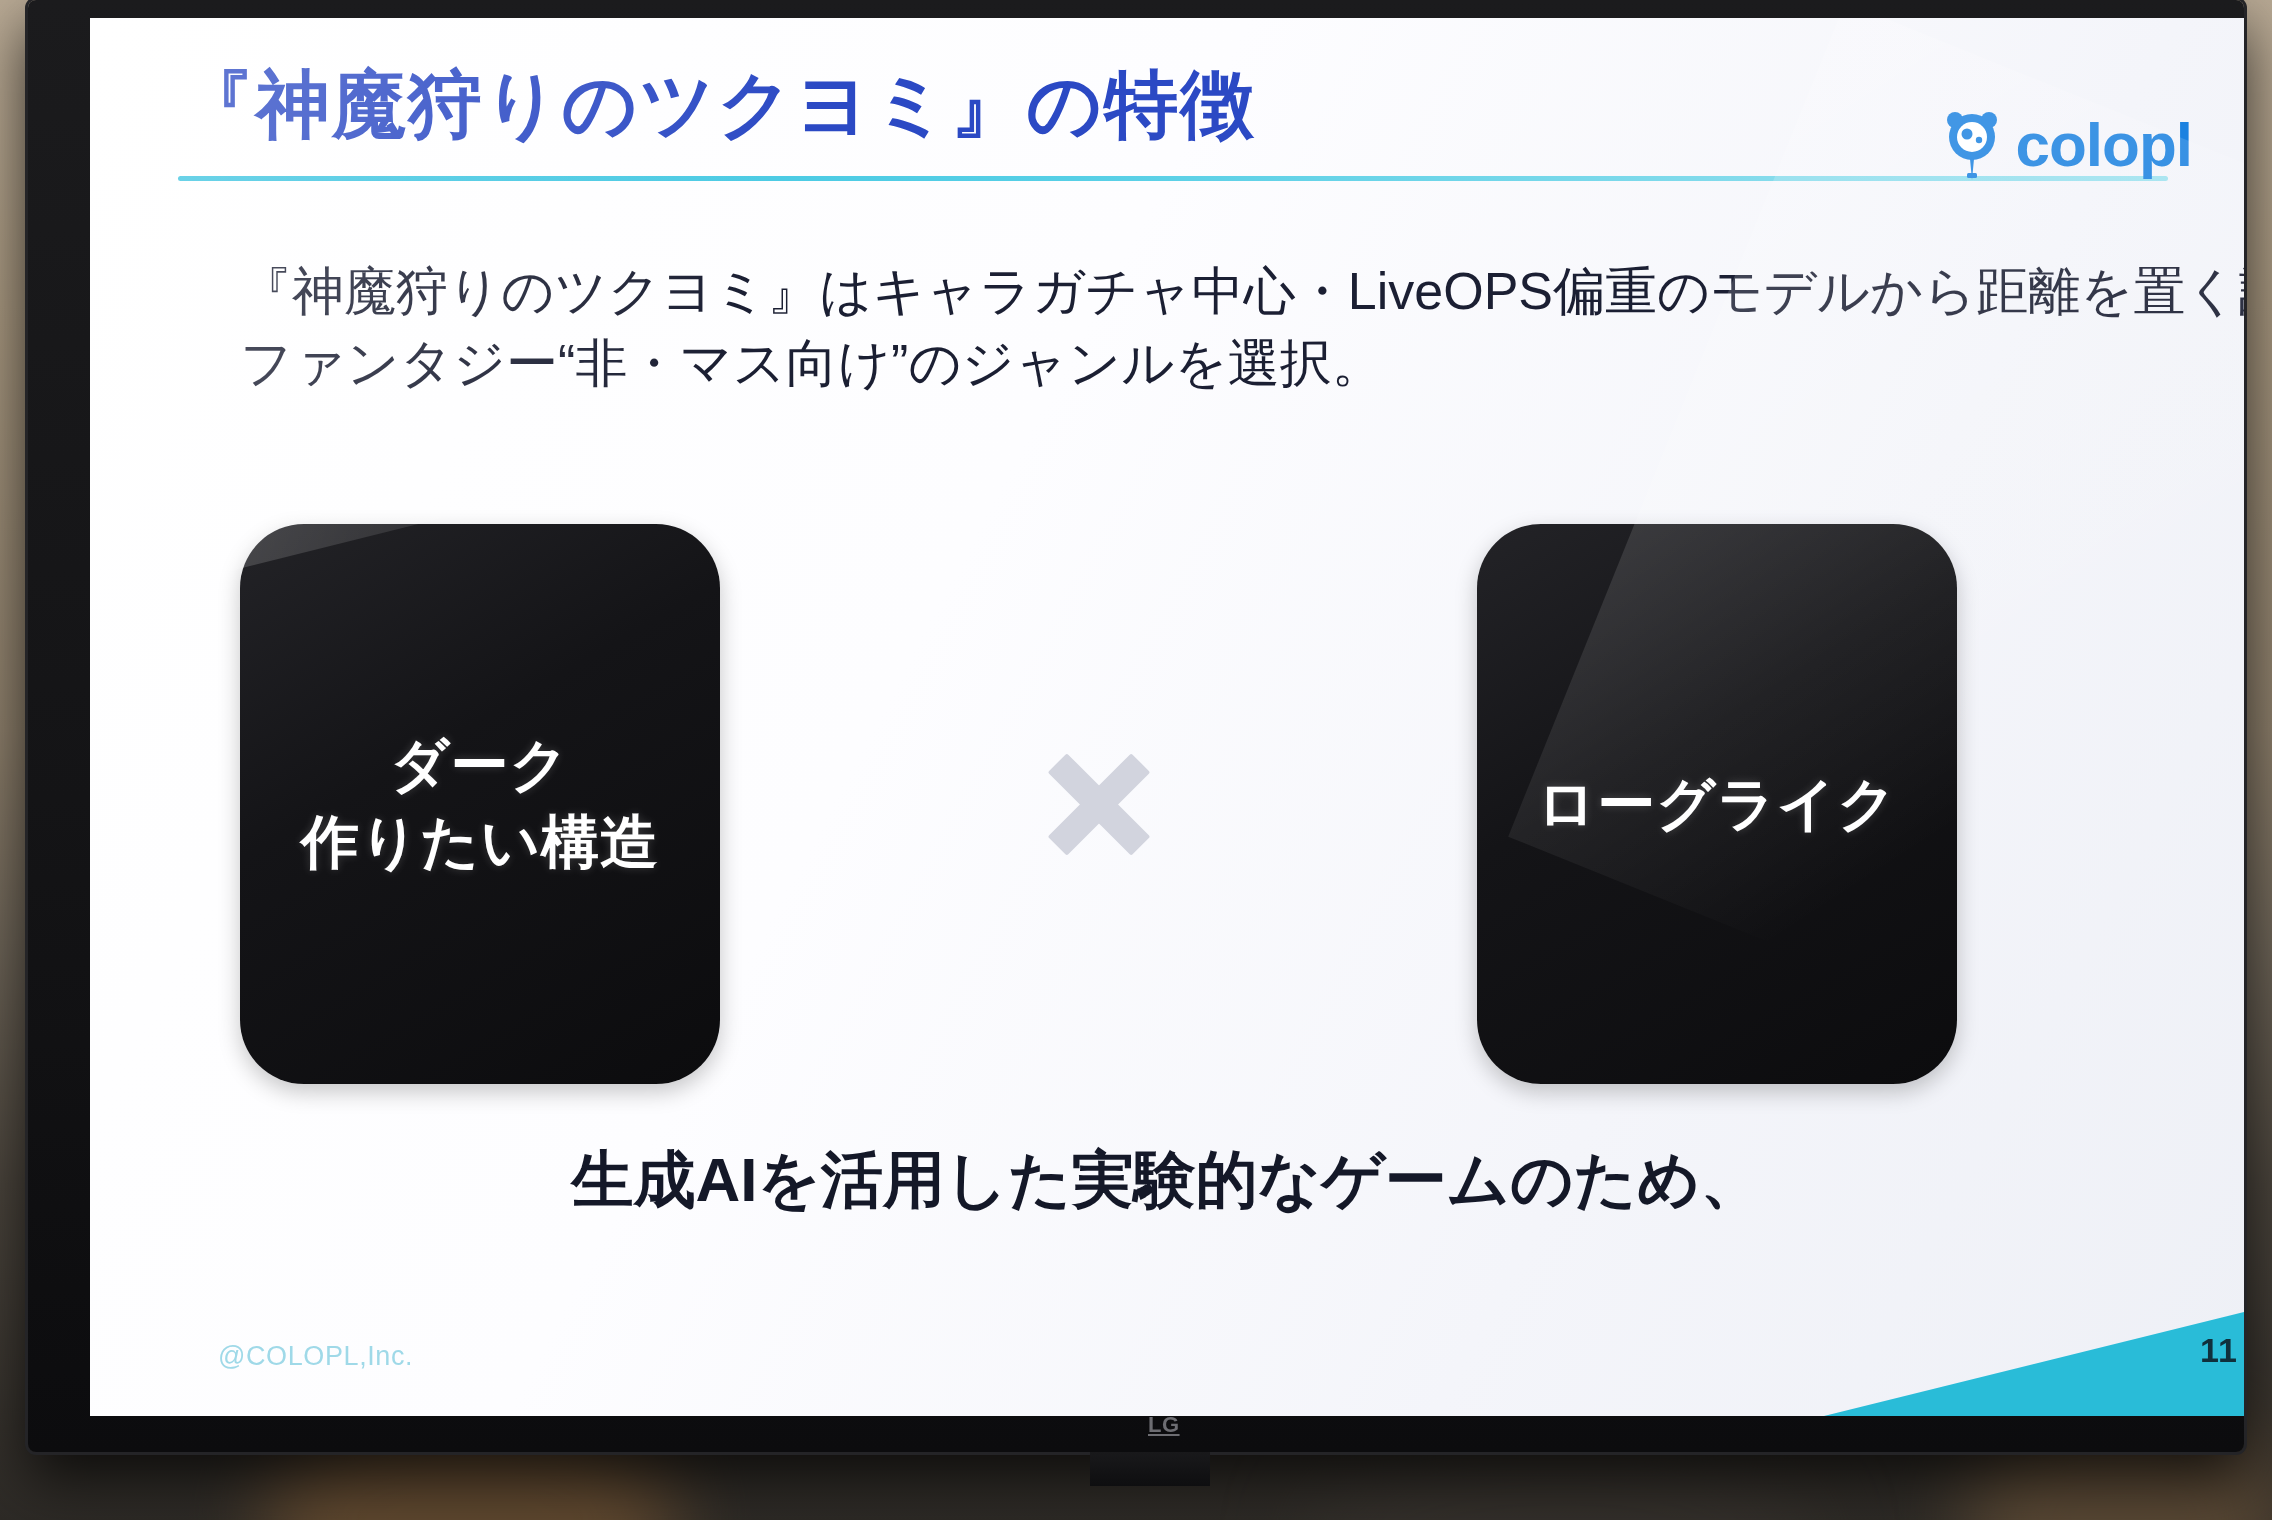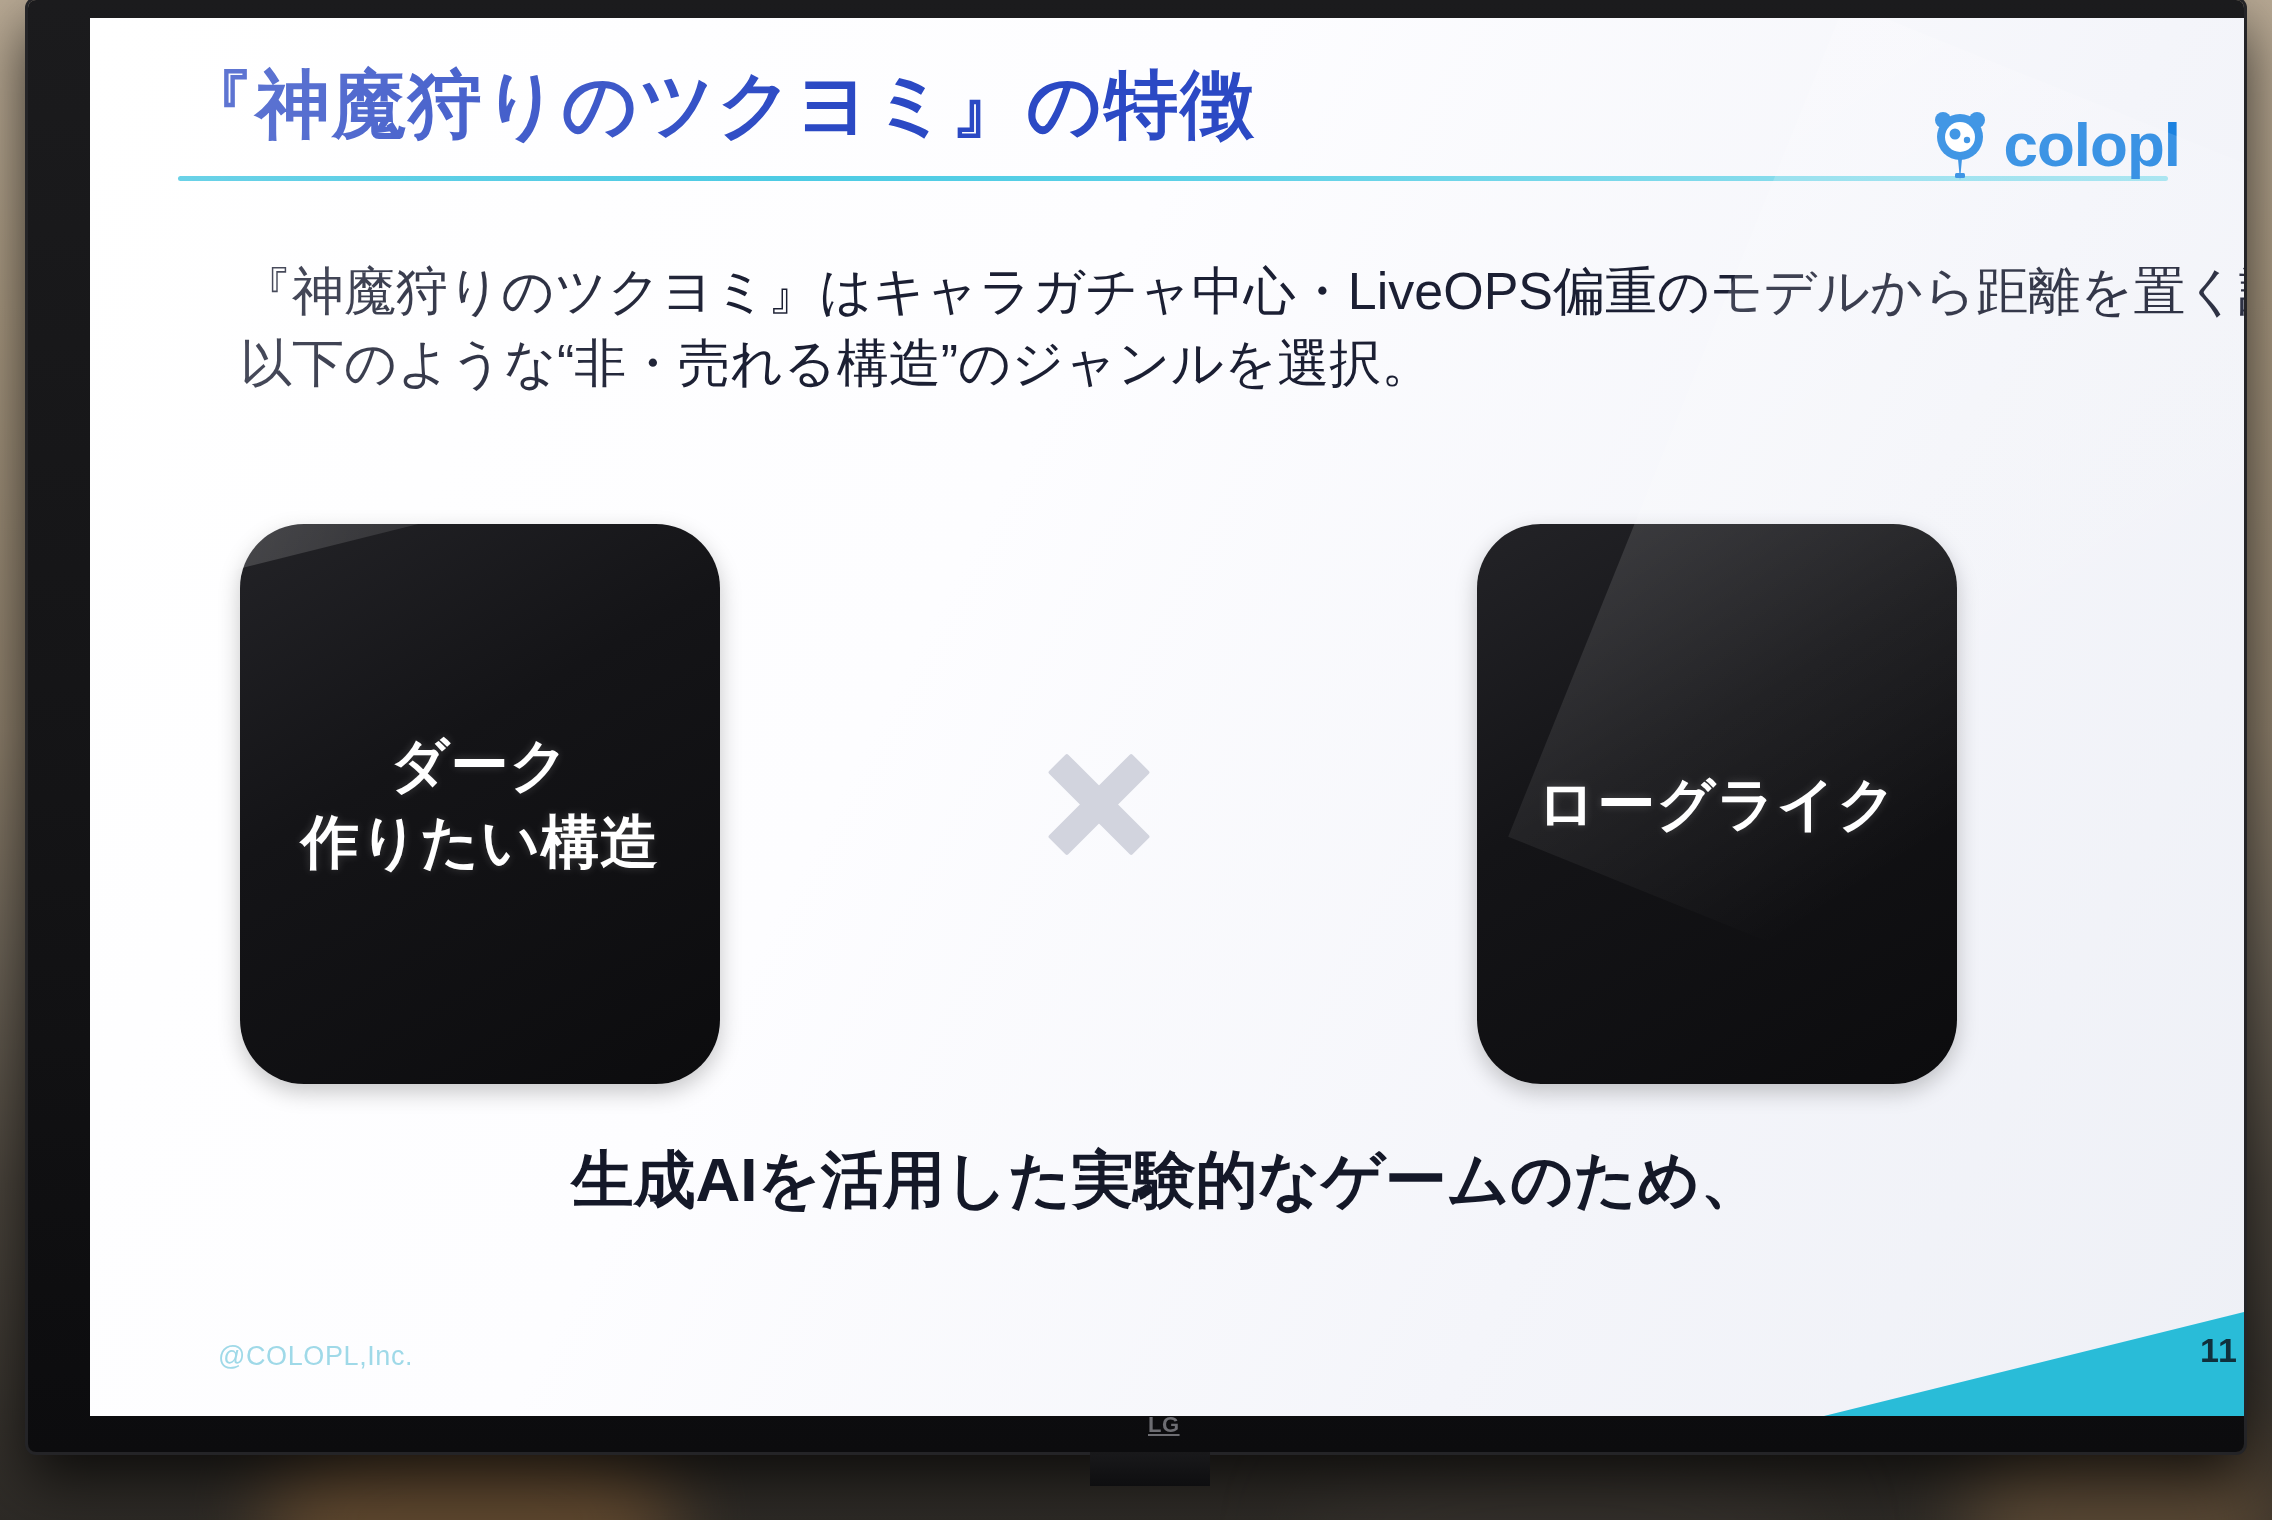--- a/index.html
+++ b/index.html
@@ -64,21 +64,21 @@
     text-shadow:0 1px 0 rgba(255,255,255,.6);
   }
   .title-rule {
     position:absolute; left:88px; top:158px; width:1990px; height:5px;
     background:linear-gradient(90deg,#39c3e0 0%,#56cfe6 45%,#9fe2ef 100%);
     border-radius:3px;
   }
 
   
   .brand {
-    position:absolute; right:64px; top:92px;
+    position:absolute; right:52px; top:92px;
     display:flex; align-items:center; gap:12px;
   }
   .brand-mark { width:62px; height:70px; display:block; }
   .brand-word {
     font-size:62px; font-weight:bold; color:#1c82e0;
     letter-spacing:-1px; line-height:1;
   }
 
   
   .lead {
@@ -172,21 +172,21 @@
             <circle cx="26" cy="24" r="5.5" fill="#1c82e0"></circle>
             <circle cx="38" cy="30" r="3.2" fill="#1c82e0"></circle>
             <path d="M29 49 L31 70 L33 49 Z" fill="#1c82e0"></path>
             <rect x="26" y="63" width="10" height="5" rx="1.5" fill="#1c82e0"></rect>
           </svg>
           <div class="brand-word">colopl</div>
         </div>
 
         <div class="lead">
           <span>『神魔狩りのツクヨミ』はキャラガチャ中心・LiveOPS偏重のモデルから距離を置く設計。</span>
-          <span>以下のような“非・売れる構造”のジャンルを選択。</span>
+          <span>ファンタジー“非・マス向け”のジャンルを選択。</span>
         </div>
 
         <div class="cards">
 
           <div class="card">
             <div class="card-label">
               <span>ダーク</span>
               <span>作りたい構造</span>
             </div>
           </div>

